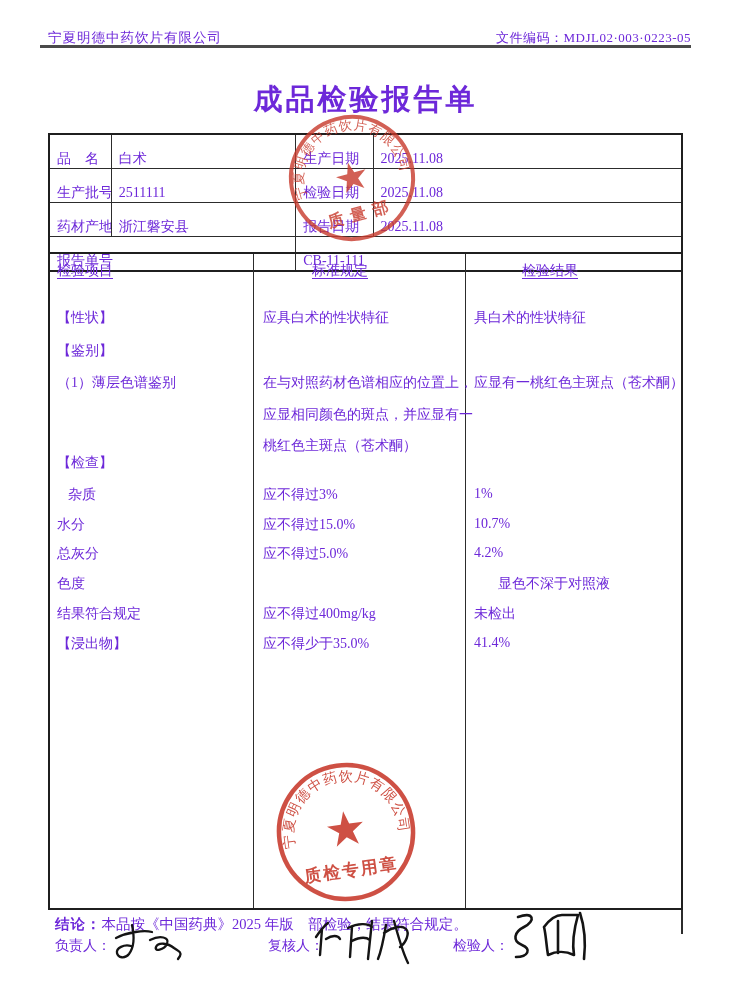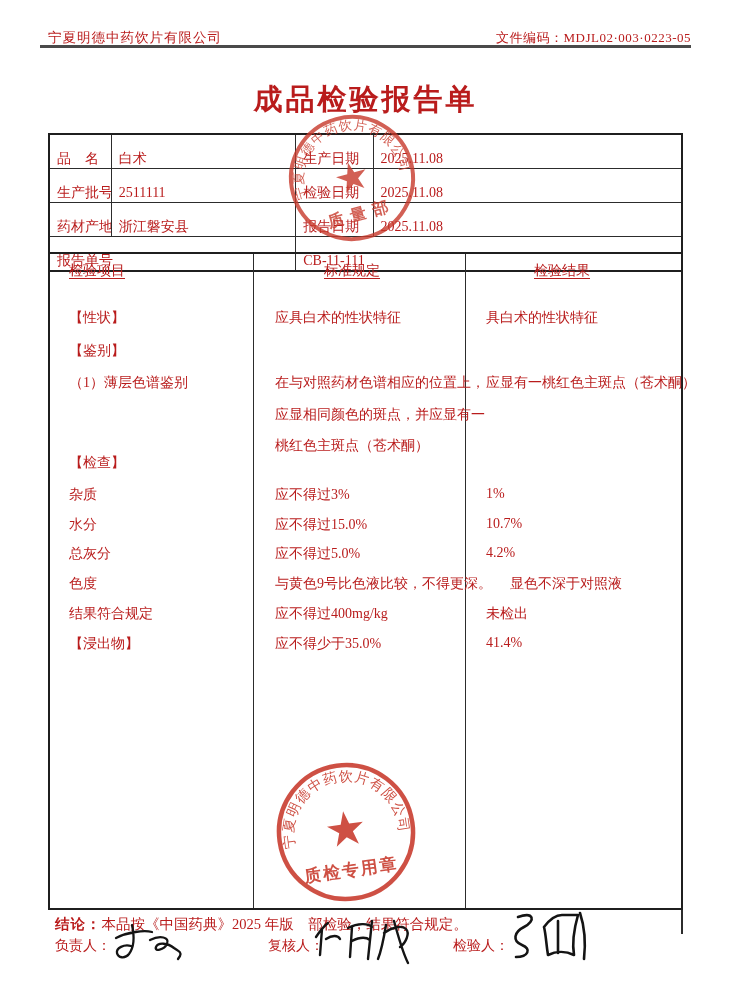--- a/index.html
+++ b/index.html
@@ -1,39 +1,39 @@
 <!DOCTYPE html>
 <html><head>
 <meta charset="utf-8">
 <style>
   html,body { margin:0; padding:0; background:#ffffff; }
   .page {
     position:relative; width:731px; height:1000px; background:#ffffff;
-    font-family:"Liberation Serif","DejaVu Serif",serif; color:#b91c1c;
+    font-family:"Liberation Serif","DejaVu Serif",serif; color:#6d28d9;
     overflow:hidden;
   }
   .abs { position:absolute; }
   
   .hdr-left  { left:48px; top:29px; font-size:13.5px; letter-spacing:1px; }
   .hdr-right { right:40px; top:29px; font-size:13px; letter-spacing:.5px; }
   .hdr-rule  { left:40px; top:45px; width:651px; height:3px; background:#4a4a4a; }
   
   .title { left:0; top:80px; width:731px; text-align:center;
            font-size:29px; font-weight:bold; letter-spacing:3px; }
   
   table.info { position:absolute; left:48px; top:133px; width:635px;
                border-collapse:collapse; table-layout:fixed;
                border:2px solid #1f1f1f; }
   table.info td { border:1px solid #2c2c2c; font-size:14px; padding:15px 4px 0 7px;
                   overflow:hidden; white-space:pre; }
   
   .main-box { left:48px; top:252px; width:631px; height:654px;
               border:2px solid #1f1f1f; }
   .vline { position:absolute; top:0; width:1px; height:100%; background:#2c2c2c; }
-  .tl { position:absolute; font-size:14px; white-space:nowrap;margin-left:12px; }
+  .tl { position:absolute; font-size:14px; white-space:nowrap; }
   .col-head { text-decoration:underline; text-underline-offset:3px; }
   .rt-border-tail { left:681px; top:910px; width:2px; height:24px; background:#2c2c2c; }
   
   .concl { left:55px; top:915px; font-size:14.5px; }
   .concl b { letter-spacing:1px; }
   .signlbl { top:937px; font-size:14px; }
   .stamp, .sig { pointer-events:none; }
   .stamp text { font-family:"Liberation Serif","DejaVu Serif",serif; }
 </style>
 </head>
@@ -85,35 +85,34 @@
     <div class="vline" style="left:415px"></div>
 
     <div class="tl col-head" style="left:7px; top:8px">检验项目</div>
     <div class="tl col-head" style="left:205px; width:170px; text-align:center; top:8px">标准规定</div>
     <div class="tl col-head" style="left:415px; width:170px; text-align:center; top:8px">检验结果</div>
 
     <div class="tl" style="left:7px; top:55px">【性状】</div>
     <div class="tl" style="left:7px; top:88px">【鉴别】</div>
     <div class="tl" style="left:7px; top:120px">（1）薄层色谱鉴别</div>
     <div class="tl" style="left:7px; top:200px">【检查】</div>
-    <div class="tl" style="left:7px; top:232px">杂质</div>
+    <div class="tl" style="left:18px; top:232px">杂质</div>
     <div class="tl" style="left:7px; top:262px">水分</div>
     <div class="tl" style="left:7px; top:291px">总灰分</div>
     <div class="tl" style="left:7px; top:321px">色度</div>
     <div class="tl" style="left:7px; top:351px">结果符合规定</div>
     <div class="tl" style="left:7px; top:381px">【浸出物】</div>
 
     <div class="tl" style="left:213px; top:55px">应具白术的性状特征</div>
     <div class="tl" style="left:213px; top:152px">应显相同颜色的斑点，并应显有一</div>
     <div class="tl" style="left:213px; top:120px">在与对照药材色谱相应的位置上，</div>
     <div class="tl" style="left:213px; top:183px">桃红色主斑点（苍术酮）</div>
     <div class="tl" style="left:213px; top:232px">应不得过3%</div>
     <div class="tl" style="left:213px; top:262px">应不得过15.0%</div>
     <div class="tl" style="left:213px; top:291px">应不得过5.0%</div>
-    <div class="tl" style="left:213px; top:321px">与黄色9号比色液比较，不得更深。</div>
     <div class="tl" style="left:213px; top:351px">应不得过400mg/kg</div>
     <div class="tl" style="left:213px; top:381px">应不得少于35.0%</div>
 
     <div class="tl" style="left:424px; top:55px">具白术的性状特征</div>
     <div class="tl" style="left:424px; top:120px">应显有一桃红色主斑点（苍术酮）</div>
     <div class="tl" style="left:424px; top:232px">1%</div>
     <div class="tl" style="left:424px; top:262px">10.7%</div>
     <div class="tl" style="left:424px; top:291px">4.2%</div>
     <div class="tl" style="left:448px; top:321px">显色不深于对照液</div>
     <div class="tl" style="left:424px; top:351px">未检出</div>

